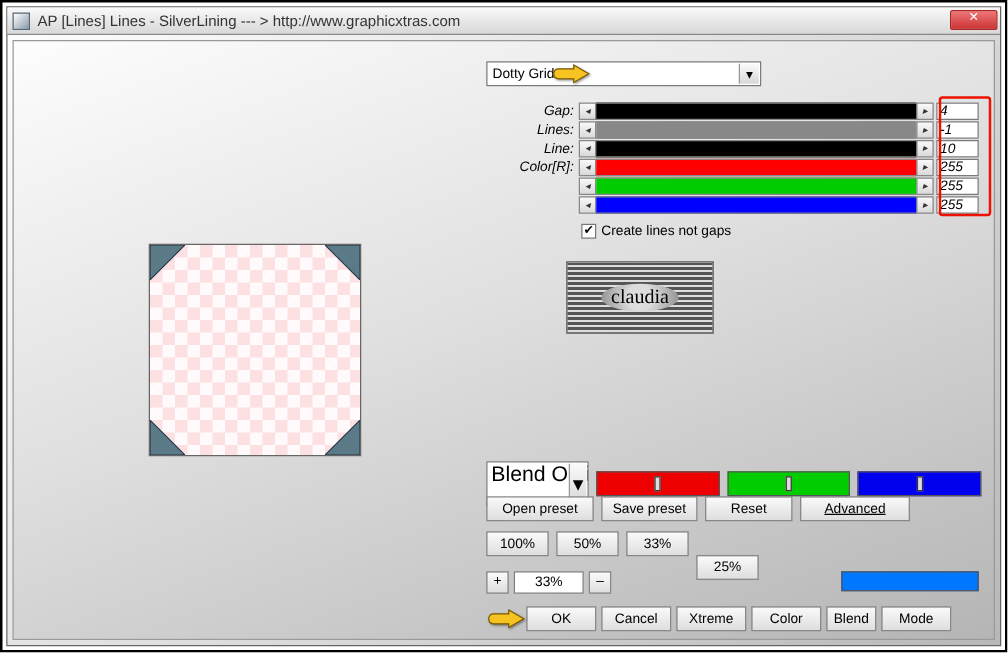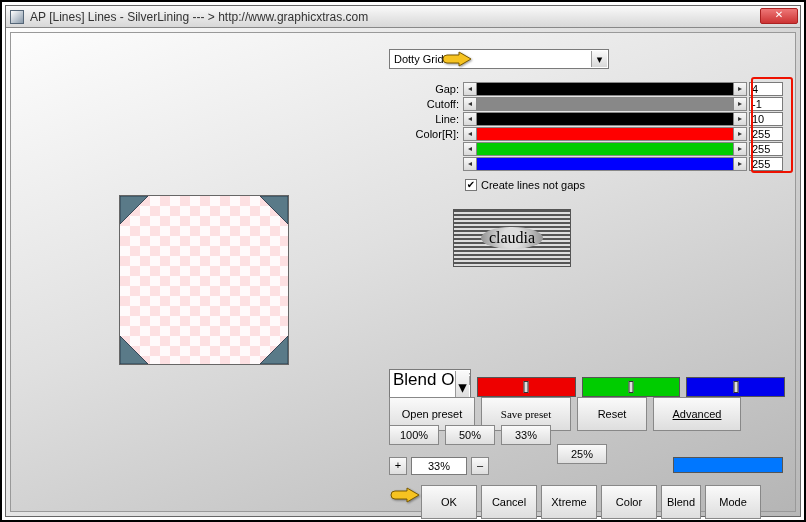--- a/index.html
+++ b/index.html
@@ -21,39 +21,39 @@
   .corner-deco svg { width:100%; height:100%; display:block; }
   .cd-tl { top:0; left:0; }
   .cd-tr { top:0; right:0; transform: scaleX(-1); }
   .cd-bl { bottom:0; left:0; transform: scaleY(-1); }
   .cd-br { bottom:0; right:0; transform: scale(-1,-1); }
   .dropdown { position: relative; width: 220px; height: 20px; border: 1px solid #7a7a7a; background: #fff; display: inline-flex; align-items: center; padding: 0 18px 0 4px; }
   .dropdown .arrow { position: absolute; right: 1px; top: 1px; bottom: 1px; width: 16px; background: linear-gradient(180deg,#fafafa,#d8d8d8); border-left: 1px solid #999; display:flex; align-items:center; justify-content:center; }
   .hand { position: absolute; width: 32px; height: 20px; pointer-events:none; z-index:50; }
   .hand svg { width:100%; height:100%; filter: drop-shadow(1px 1px 1px rgba(0,0,0,.4)); }
   .slider-group { position:absolute; left: 378px; right: 12px; top: 48px; }
-  .srow { display:flex; align-items:center; height:15px; margin-bottom:0px; }
+  .srow { display:flex; align-items:center; height:15px; margin-bottom:0px;font-style:italic; }
   .srow .label { width: 74px; text-align: right; padding-right: 4px; font-size: 11px; color:#000; }
   .track { flex: 1; height: 14px; display:flex; align-items:stretch; }
   .sb-btn { width: 14px; border:1px solid #888; background: linear-gradient(180deg,#f9f9f9,#d9d9d9); display:flex; align-items:center; justify-content:center; font-size:8px; color:#333; }
   .sb-body { flex:1; border-top:1px solid #888; border-bottom:1px solid #888; position:relative; }
   .val-box { width: 34px; height: 14px; border:1px solid #7a7a7a; background:#fff; margin-left: 2px; padding: 0 2px; line-height:12px; font-size:11px; }
   .red-box { position:absolute; border: 2px solid #e10; border-radius:3px; pointer-events:none; }
   .chk-row { position:absolute; left: 454px; top: 146px; display:flex; align-items:center; gap:4px; }
   .chk { width:12px; height:12px; border:1px solid #777; background:#fff; display:flex; align-items:center; justify-content:center; font-size:10px; line-height:10px; }
   .logo { position:absolute; left: 442px; top: 176px; width: 118px; height: 58px; border:1px solid #555; background: repeating-linear-gradient(180deg,#555 0,#555 2px,#ddd 2px,#ddd 4px); display:flex; align-items:center; justify-content:center; }
   .logo-text { font-family: cursive; color:#000; font-size:16px; background: radial-gradient(circle,#ddd 30%,#999 90%); padding:2px 8px; border-radius:50%; }
   .blend-row { position:absolute; left: 378px; top: 336px; right: 10px; display:flex; gap:6px; align-items:center; }
   .blend-drop { width: 82px; height:36px; border:1px solid #7a7a7a; background:#fff; display:inline-flex; align-items:flex-start; padding:0 16px 0 3px; font-size:17px; position:relative; overflow:hidden; white-space:nowrap; }
   .blend-drop .arrow { position:absolute; right:1px; top:1px; bottom:1px; width:14px; background:linear-gradient(180deg,#fafafa,#d8d8d8); border-left:1px solid #999; display:flex; align-items:center; justify-content:center; }
   .color-slider { flex:1; height:20px; border:1px solid #555; position:relative; }
   .cs-red { background:#e00; } .cs-green { background:#0c0; } .cs-blue { background:#00e; }
   .cs-tick { position:absolute; left:50%; top:3px; bottom:3px; width:5px; background:#ddd; border:1px solid #333; transform:translateX(-50%); }
   .btn-row { position:absolute; display:flex; gap:6px; }
-  .btn { height:20px; border:1px solid #888; background:linear-gradient(180deg,#fafafa,#dedede); padding:16px 8px; display:flex; align-items:center; justify-content:center; font-size:11px; cursor:default; }
+  .btn { height:20px; border:1px solid #888; background:linear-gradient(180deg,#fafafa,#dedede); padding:2px 8px; display:flex; align-items:center; justify-content:center; font-size:11px; cursor:default; }
   .btn.sm { padding: 0 10px; }
   .zoom-row { position:absolute; left:378px; top:424px; display:flex; gap:4px; align-items:center; }
   .zoom-box { width:56px; height:18px; border:1px solid #7a7a7a; background:#fff; text-align:center; line-height:16px; font-size:11px; }
   .sq-btn { width:18px; height:18px; border:1px solid #888; background:linear-gradient(180deg,#fafafa,#dedede); text-align:center; line-height:14px; }
   .swatch { position:absolute; right:12px; top:424px; width:110px; height:16px; border:1px solid #555; background:#07f; }
   .bottom-row { position:absolute; left:410px; top:452px; display:flex; gap:4px; }
 </style>
 </head>
 <body>
 
@@ -107,21 +107,21 @@
       <div class="srow">
         <span class="label">Gap:</span>
         <div class="track">
           <div class="sb-btn">◂</div>
           <div class="sb-body" style="background:#000"></div>
           <div class="sb-btn">▸</div>
         </div>
         <div class="val-box">4</div>
       </div>
       <div class="srow">
-        <span class="label">Cutoff:</span>
+        <span class="label">Lines:</span>
         <div class="track">
           <div class="sb-btn">◂</div>
           <div class="sb-body" style="background:#888"></div>
           <div class="sb-btn">▸</div>
         </div>
         <div class="val-box">-1</div>
       </div>
       <div class="srow">
         <span class="label">Line:</span>
         <div class="track">
@@ -181,21 +181,21 @@
       <div class="color-slider cs-green">
               <div class="cs-tick"></div>
             </div>
       <div class="color-slider cs-blue">
               <div class="cs-tick"></div>
             </div>
     </div>
 
     <div class="btn-row" style="left:378px; top:364px;">
       <div class="btn" style="width:86px;">Open preset</div>
-      <div class="btn" style="width:90px;font-family:Liberation Serif, serif;">Save preset</div>
+      <div class="btn" style="width:77px;">Save preset</div>
       <div class="btn" style="width:70px;">Reset</div>
       <div class="btn" style="width:88px;text-decoration:underline;">Advanced</div>
     </div>
 
     <div class="btn-row" style="left:378px; top:392px;">
       <div class="btn sm" style="width:50px;">100%</div>
       <div class="btn sm" style="width:50px;">50%</div>
       <div class="btn sm" style="width:50px;">33%</div>
       <div class="btn sm" style="width:50px;margin-top:19px;">25%</div>
     </div>

